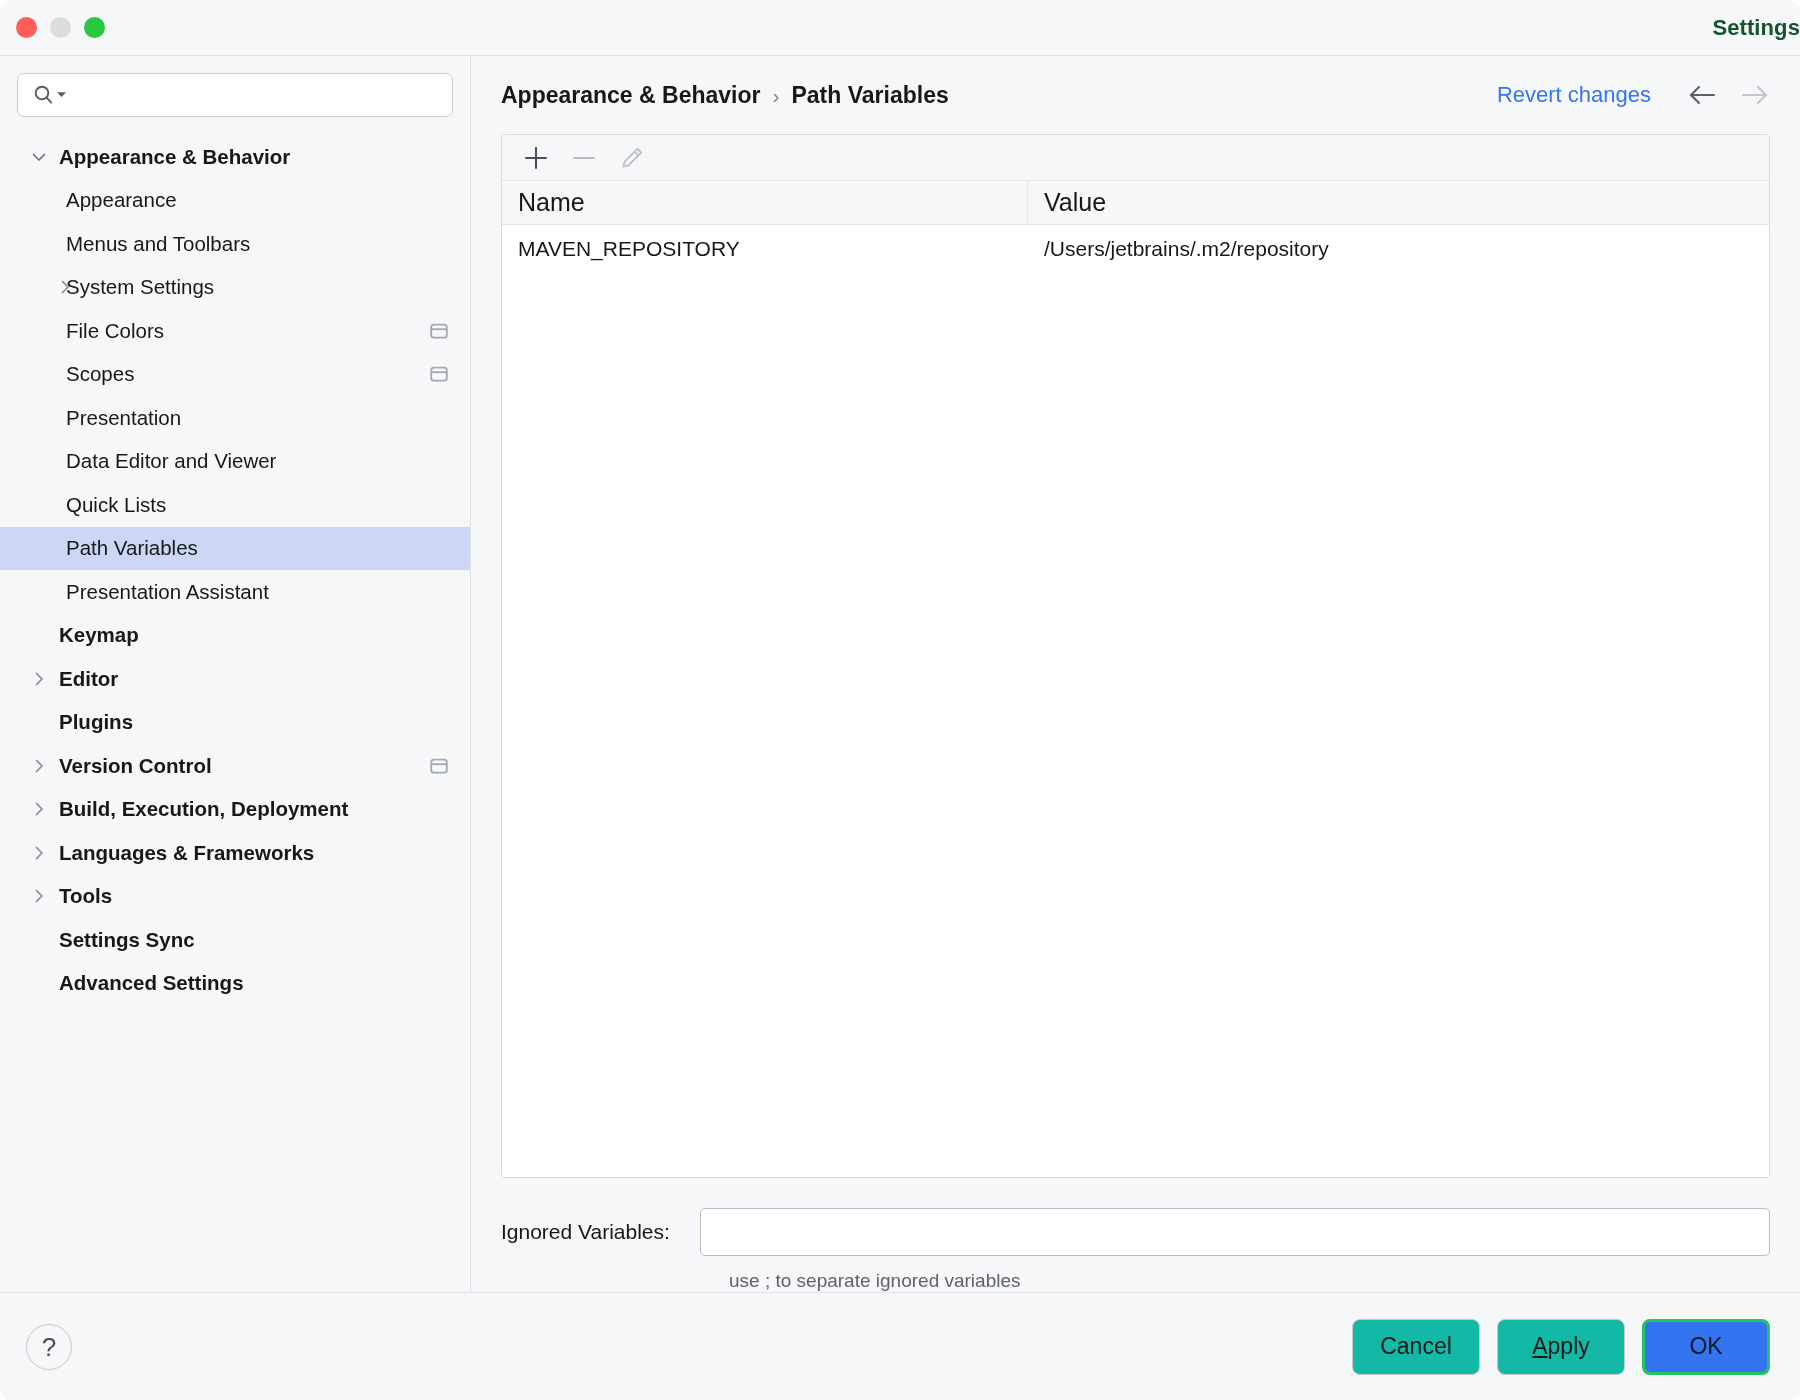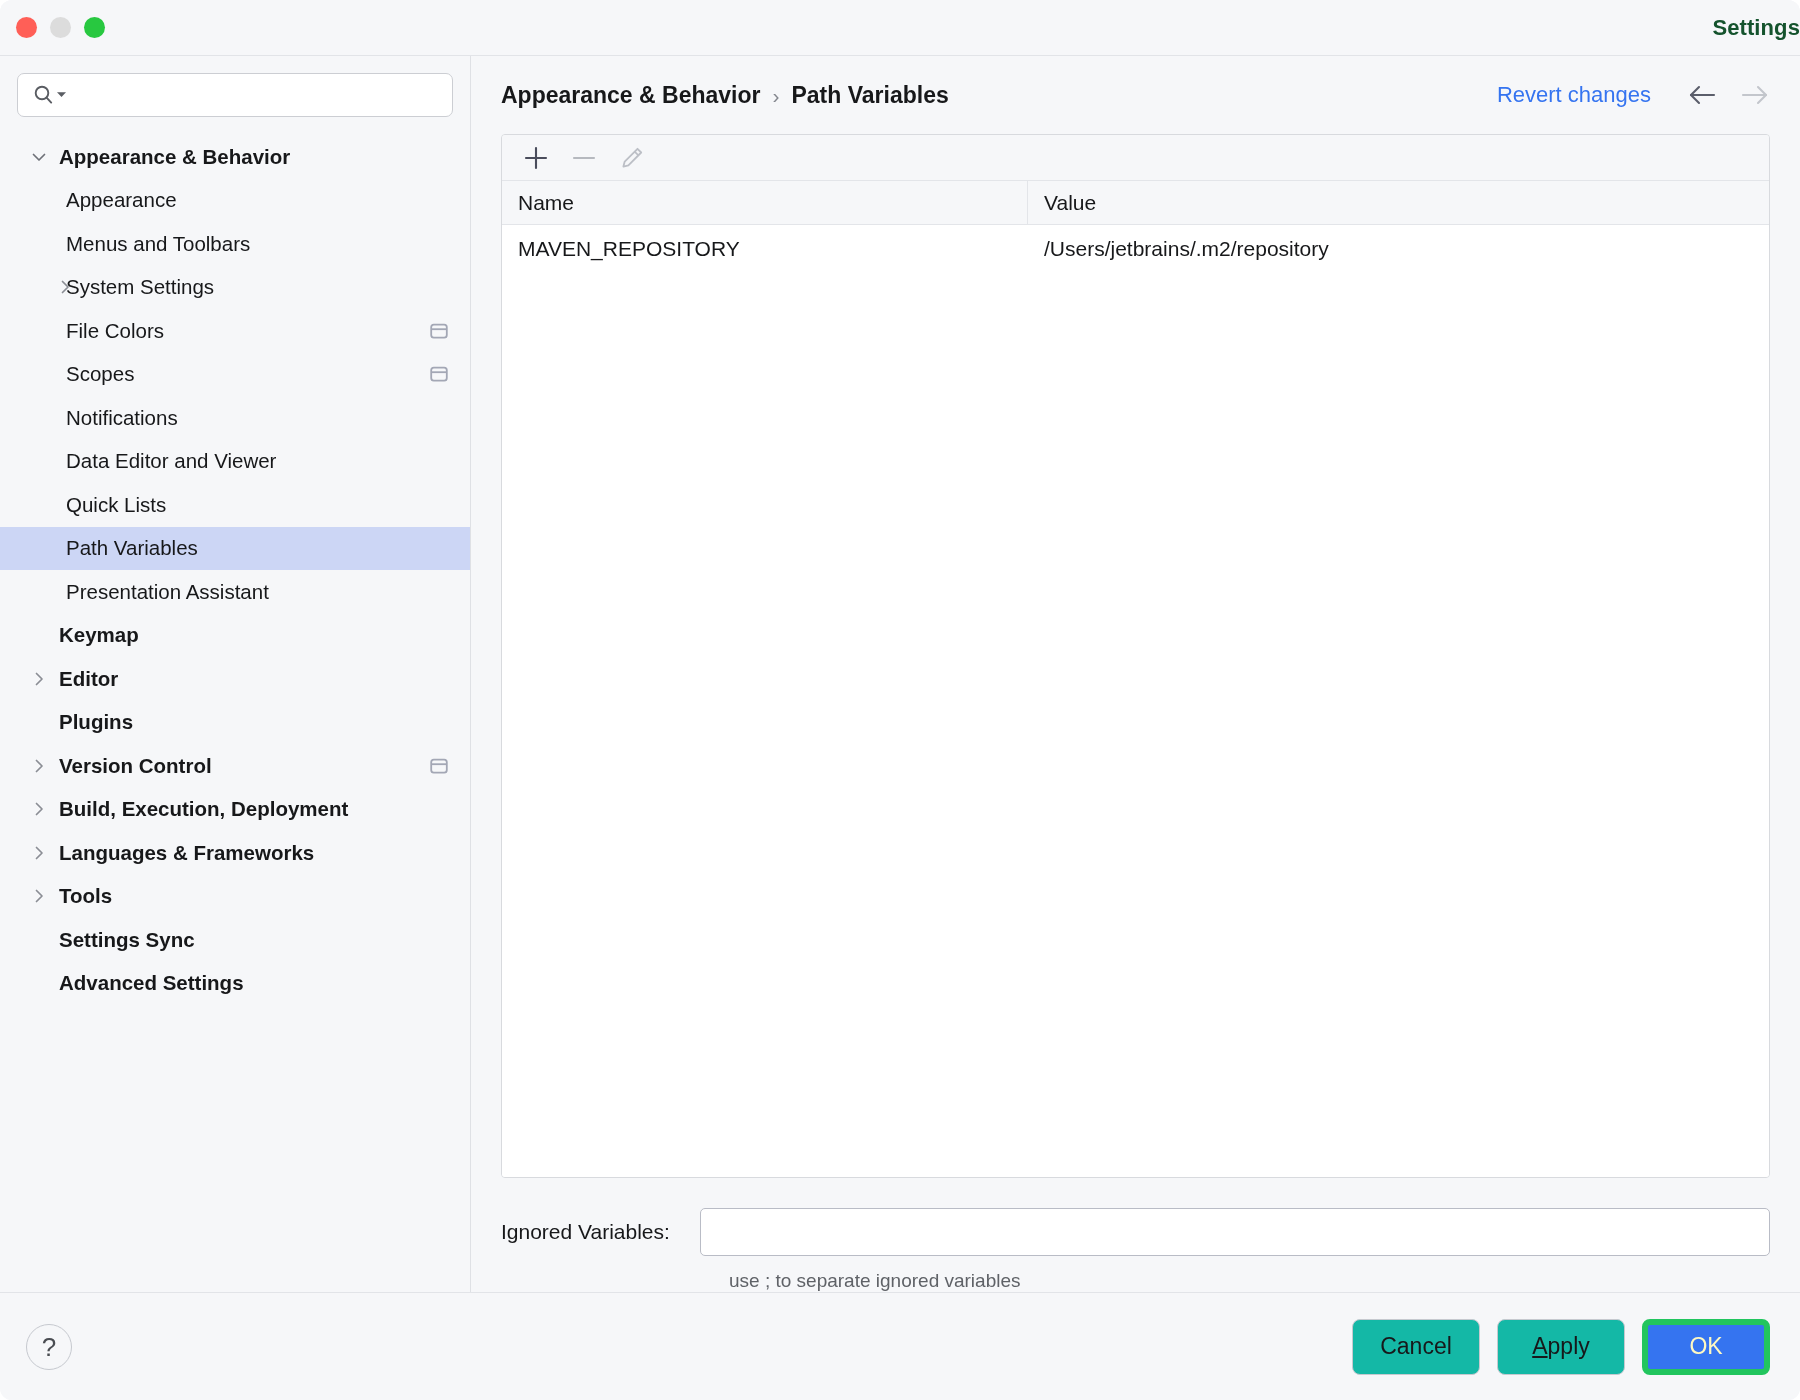--- a/index.html
+++ b/index.html
@@ -240,21 +240,21 @@
   .tb-btn.disabled { cursor: default; }
 
   .tbl-head {
     flex: 0 0 auto;
     display: flex;
     height: 44px;
     border-bottom: 1px solid #e3e5e9;
     background: #f6f7f9;
   }
   .th {
-    font-size: 21px;
+    font-size: 25px;
     color: #17181a;
     display: flex;
     align-items: center;
     padding-left: 16px;
   }
   .th.name  { flex: 0 0 526px; border-right: 1px solid #e3e5e9; }
   .th.value { flex: 1 1 auto; }
 
   .tbl-body {
     flex: 1 1 auto;
@@ -358,22 +358,22 @@
     cursor: pointer;
     padding: 0 24px;
   }
   .btn.secondary {
     background: #14b8a6;
     border: 1px solid #c6c9cf;
     color: #17181a;
   }
   .btn.primary {
     background: #3574f0;
-    border: 6px solid #22c55e;
-    color: #fef9c3;
+    border: 3px solid #22c55e;
+    color: #0f172a;
   }
   .btn .mnem { text-decoration: underline; }
 </style>
 </head>
 <body>
 
 <div id="dialog">
 
   <div class="titlebar">
     <div class="traffic">
@@ -440,21 +440,21 @@
           <div class="tree-item lvl1">
             <span class="tree-label">Scopes</span>
             <span class="badge-icon">
               <svg width="22" height="22" viewBox="0 0 22 22">
                 <rect x="3.2" y="4.6" width="15.6" height="13" rx="2.6" fill="none" stroke="#a3a7b5" stroke-width="1.8"></rect>
                 <line x1="3.2" y1="9.2" x2="18.8" y2="9.2" stroke="#a3a7b5" stroke-width="1.8"></line>
               </svg>
             </span>
           </div>
           <div class="tree-item lvl1">
-            <span class="tree-label">Notifications</span>
+            <span class="tree-label">Presentation</span>
           </div>
           <div class="tree-item lvl1">
             <span class="tree-label">Data Editor and Viewer</span>
           </div>
           <div class="tree-item lvl1">
             <span class="tree-label">Quick Lists</span>
           </div>
           <div class="tree-item lvl1 selected">
             <span class="tree-label">Path Variables</span>
           </div>

